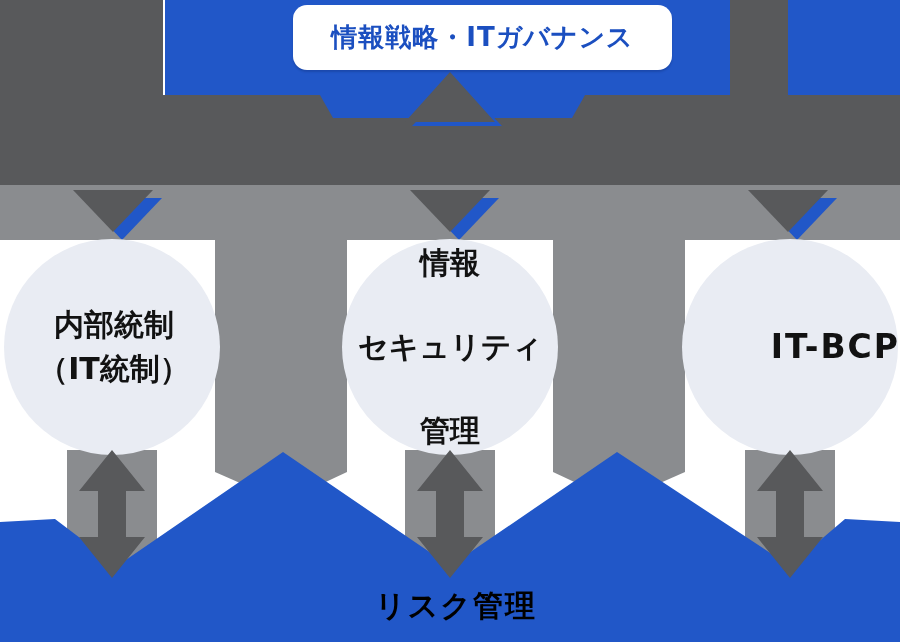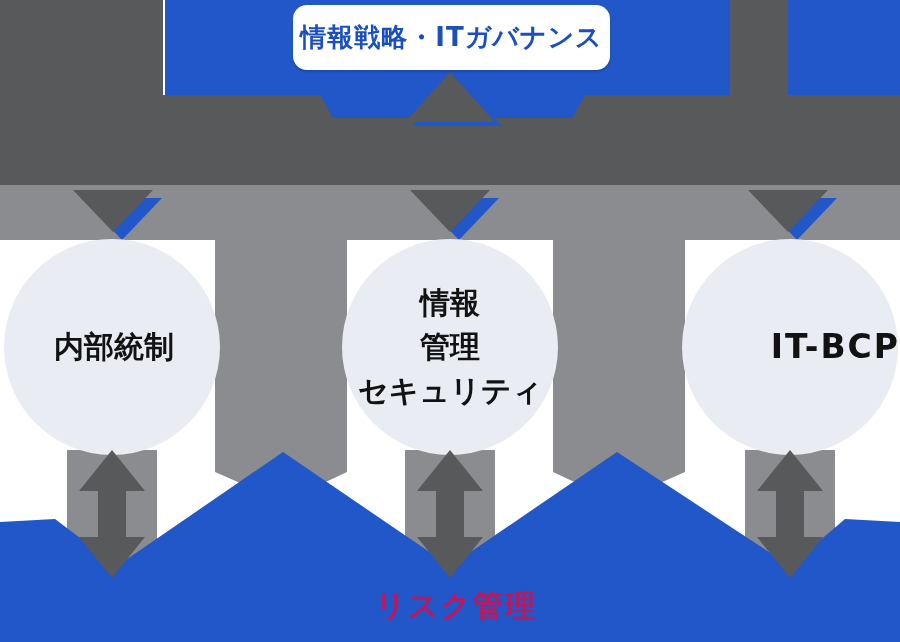--- a/index.html
+++ b/index.html
@@ -4,39 +4,39 @@
 <style>
   html,body{margin:0;padding:0;background:#ffffff;}
   #stage{
     position:relative;width:900px;height:642px;overflow:hidden;
     font-family:"DejaVu Sans","Liberation Sans",sans-serif;
     background:#ffffff;
   }
   #shapes{position:absolute;left:0;top:0;width:900px;height:642px;display:block;}
   .overlay{position:absolute;box-sizing:border-box;}
   #title-box{
-    left:293px;top:5px;width:317px;height:65px;
+    left:293px;top:5px;width:379px;height:65px;
     background:#ffffff;border-radius:14px;
     display:flex;align-items:center;justify-content:center;
     box-shadow:0 2px 2px rgba(10,30,90,0.25);
   }
   #title-box .t{
     color:#1b4fc0;font-weight:bold;font-size:26px;letter-spacing:1px;white-space:nowrap;
   }
   .circle-label{
     display:flex;flex-direction:column;align-items:center;justify-content:center;
     text-align:center;color:#121212;font-weight:bold;
   }
   #circle-label-1{left:4px;top:287px;width:220px;height:120px;font-size:30px;line-height:44px;}
-  #circle-label-2{left:340px;top:272px;width:220px;height:150px;font-size:30px;line-height:44px;}
+  #circle-label-2{left:340px;top:272px;width:220px;height:150px;font-size:30px;line-height:44px;gap:40px;}
   #circle-label-3{left:680px;top:312px;width:220px;height:70px;font-size:33px;line-height:40px;letter-spacing:2px;align-items:flex-end;}
   #bottom-label{
     left:330px;top:586px;width:252px;height:40px;
     display:flex;align-items:center;justify-content:center;
-    color:#be185d;font-weight:bold;font-size:30px;letter-spacing:2px;white-space:nowrap;
+    color:#000000;font-weight:bold;font-size:30px;letter-spacing:2px;white-space:nowrap;
   }
 </style>
 </head>
 <body>
 
 <div id="stage">
 
   <svg id="shapes" viewBox="0 0 900 642" xmlns="http://www.w3.org/2000/svg">
 
     <polygon points="165,0 730,0 730,95 165,95" fill="#2157c8"></polygon>
@@ -81,25 +81,26 @@
     <polygon points="450,450 483,491 464,491 464,537 483,537 450,578 417,537 436,537 436,491 417,491" fill="#58595b"></polygon>
     <polygon points="790,450 823,491 804,491 804,537 823,537 790,578 757,537 776,537 776,491 757,491" fill="#58595b"></polygon>
   </svg>
 
   <div id="title-box" class="overlay">
     <span class="t">情報戦略・ITガバナンス</span>
   </div>
 
   <div id="circle-label-1" class="overlay circle-label">
     <span>内部統制</span>
+    <span>（IT統制）</span>
   </div>
   <div id="circle-label-2" class="overlay circle-label">
     <span>情報</span>
+    <span>セキュリティ</span>
     <span>管理</span>
-    <span>セキュリティ</span>
   </div>
   <div id="circle-label-3" class="overlay circle-label">
     <span>IT-BCP</span>
   </div>
 
   <div id="bottom-label" class="overlay">リスク管理</div>
 
 </div>
 
 </body></html>

